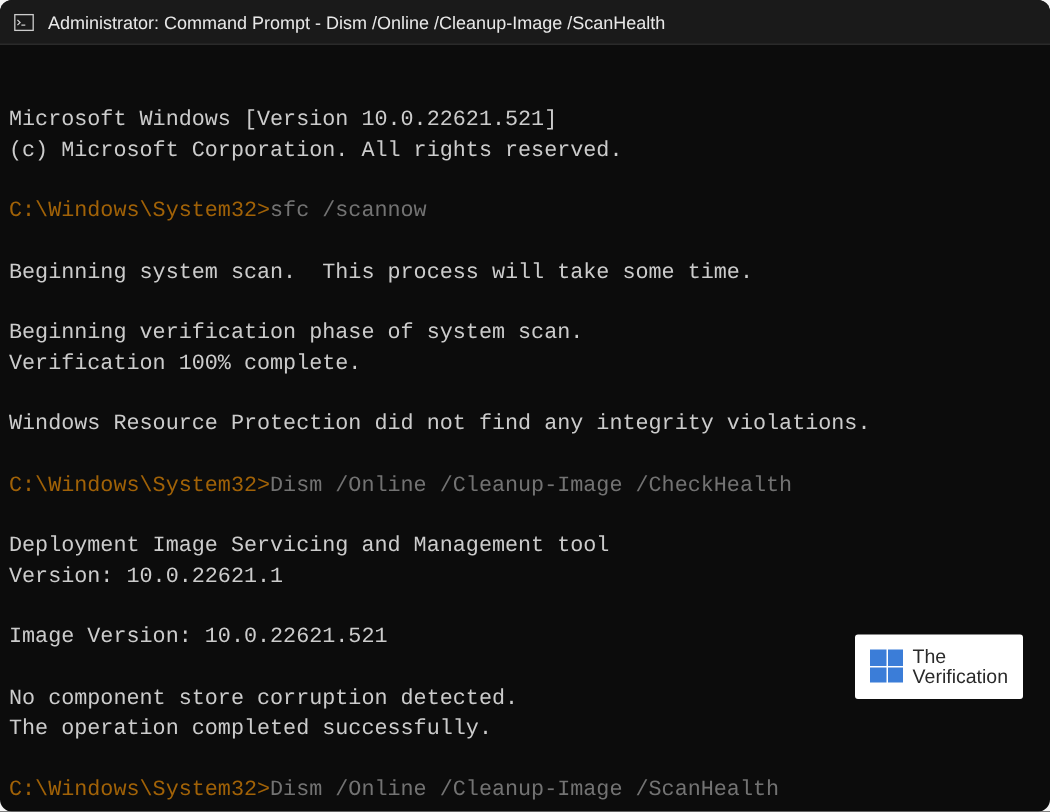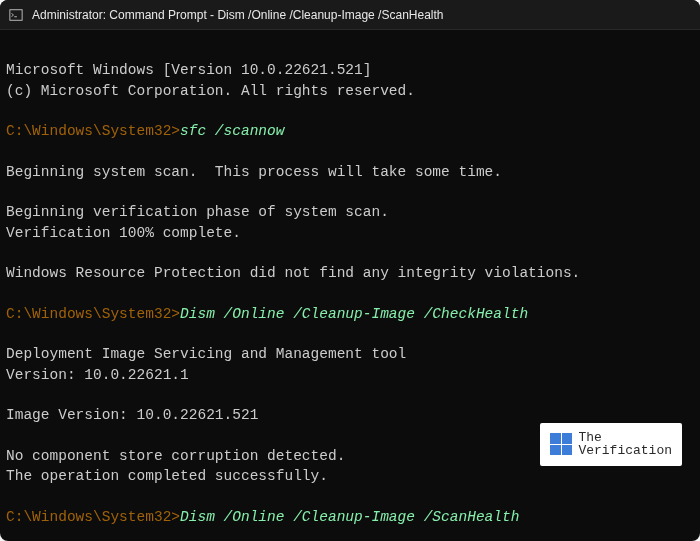--- a/index.html
+++ b/index.html
@@ -40,30 +40,30 @@
       width: 14px;
       height: 14px;
     }
     .title-text {
       color: #e8e8e8;
       font-size: 12px;
       font-family: 'Segoe UI', sans-serif;
     }
     .terminal {
       flex: 1;
-      padding: 10px 6px;
+      padding: 20px 6px;
       color: #cccccc;
       font-size: 14.5px;
       line-height: 1.4;
       overflow: hidden;
       white-space: pre-wrap;
     }
     .line { display: block; min-height: 1.4em; }
     .prompt-path { color: #a16207; }
-    .prompt-cmd { color: #86efac; font-style: italic; }
+    .prompt-cmd { color: #737373; }
     .watermark {
       position: absolute;
       right: 18px;
       bottom: 75px;
       background: #ffffff;
       padding: 8px 10px;
       display: flex;
       align-items: center;
       gap: 6px;
       border-radius: 2px;
@@ -72,21 +72,21 @@
       width: 22px;
       height: 22px;
       display: grid;
       grid-template-columns: 1fr 1fr;
       grid-template-rows: 1fr 1fr;
       gap: 1px;
       transform: rotate(0deg);
     }
     .wm-logo div { background: #3b7dd8; }
     .wm-text {
-      font-family: Liberation Mono, monospace;
+      font-family: Liberation Sans, sans-serif;
       font-size: 13px;
       line-height: 1.05;
       color: #2a2a2a;
       font-weight: 500;
     }
   </style>
 </head>
 <body>
 
 <div class="window">

